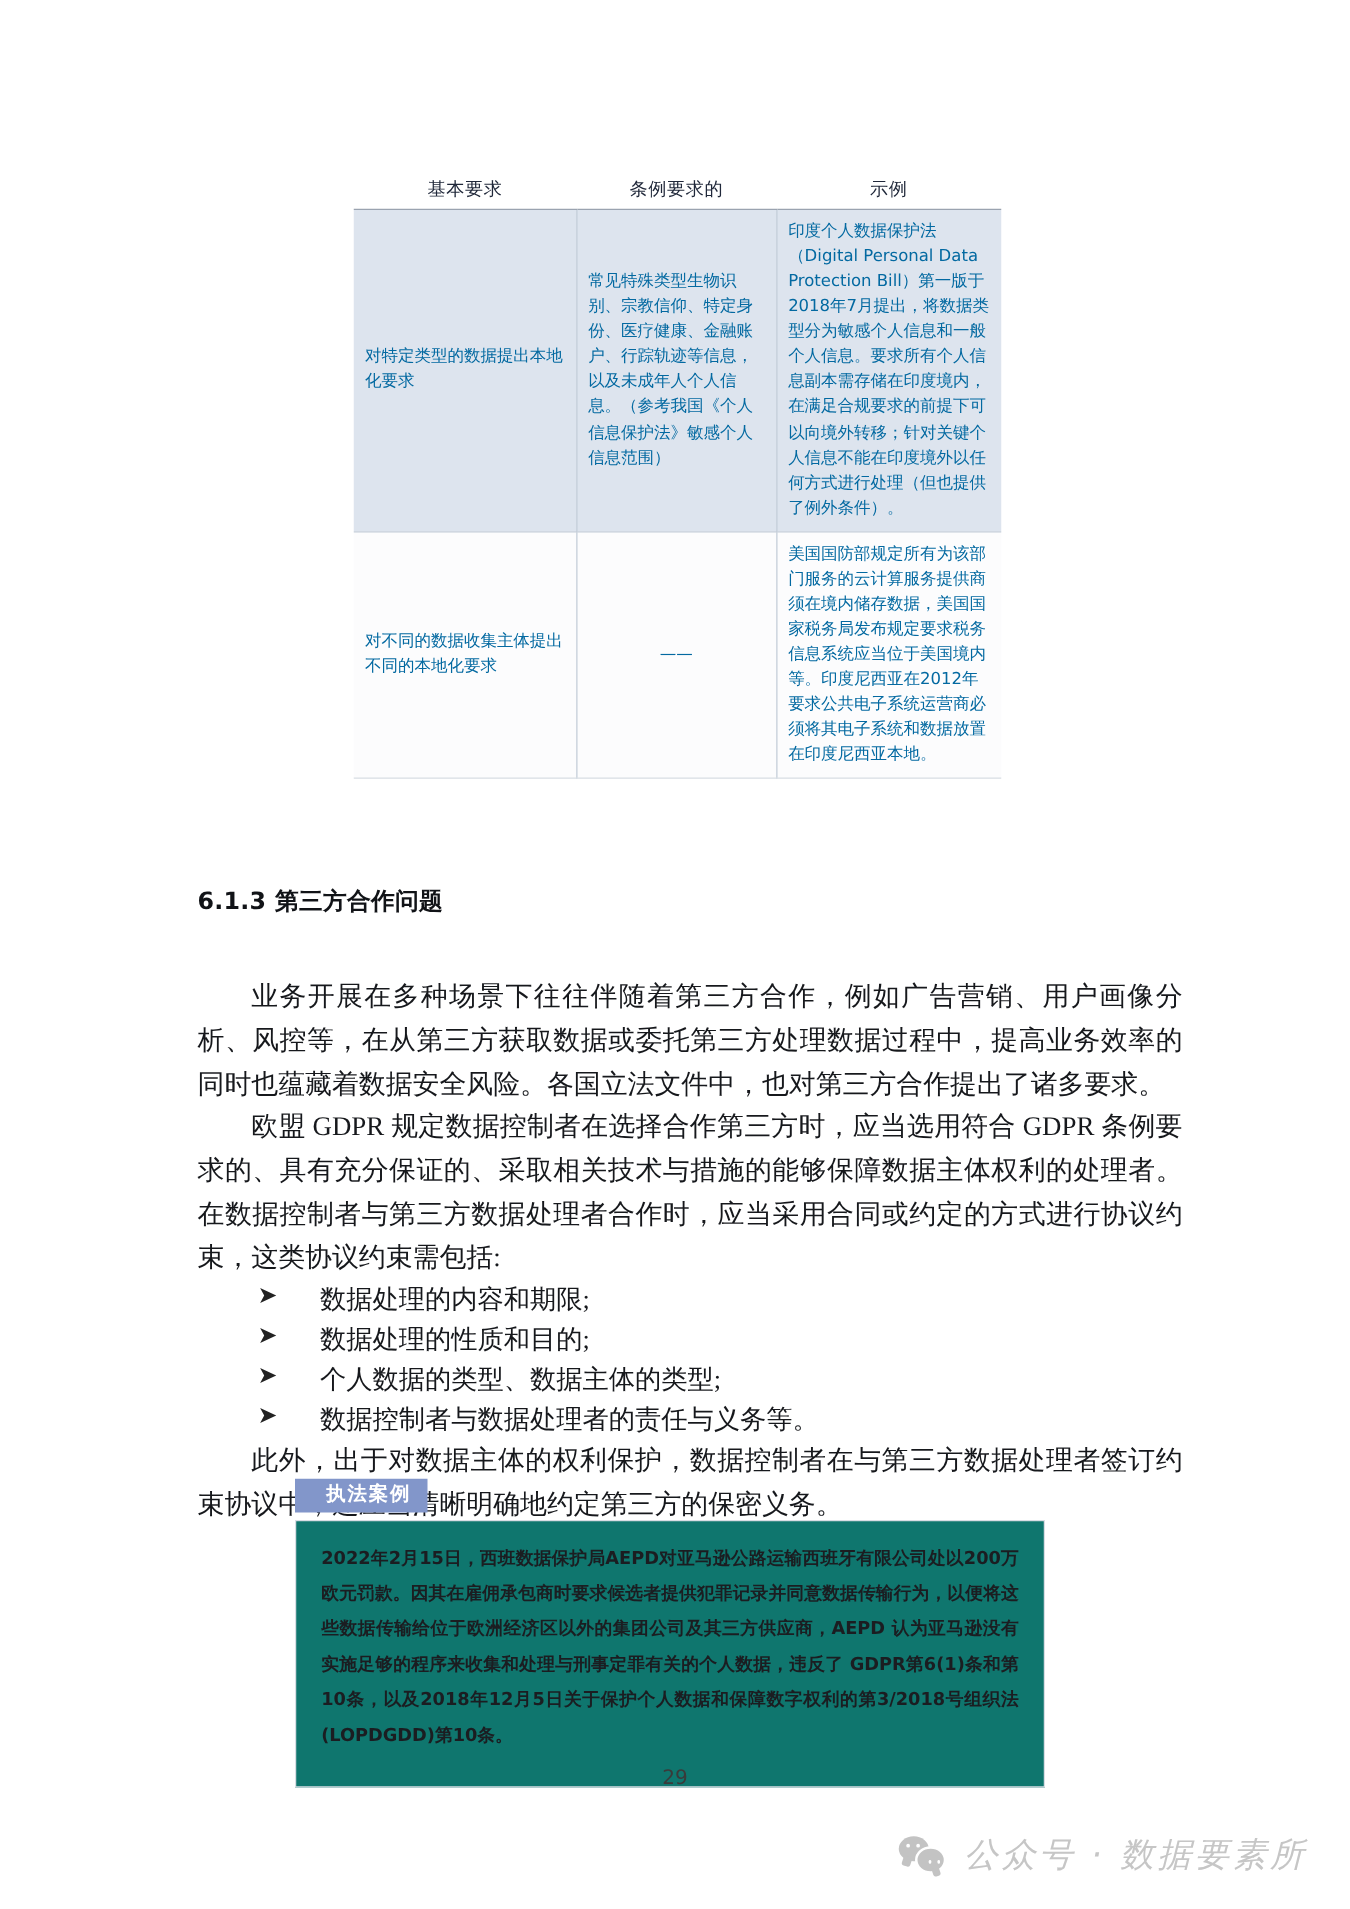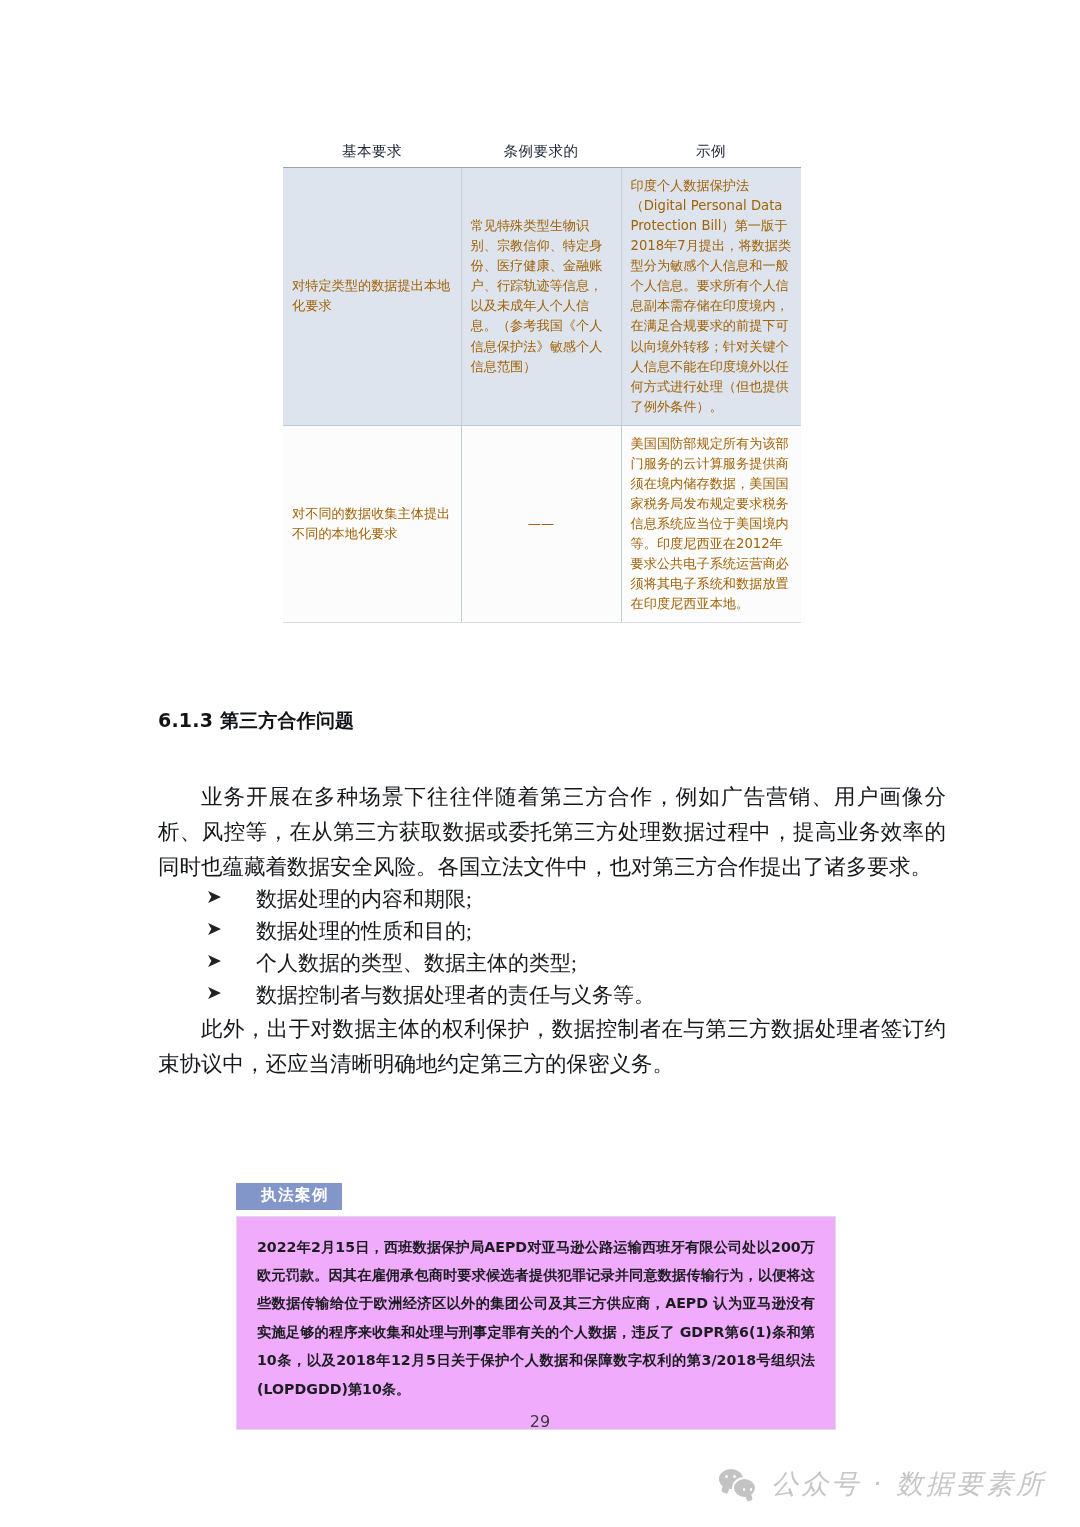--- a/index.html
+++ b/index.html
@@ -49,21 +49,21 @@
     border-bottom: 1.2px solid #9aa3b0;
     background: #ffffff;
     letter-spacing: .5px;
   }
   table.spec td {
     vertical-align: middle;
     font-size: 13.2px;
     line-height: 1.52;
     padding: 8px 9px;
     border-right: 1.1px solid #c2ccd8;
-    color: #a16207;
+    color: #0369a1;
     word-break: break-word;
   }
   table.spec td:last-child { border-right: none; }
   table.spec tr.row-a td { background: #dde4ee; }
   table.spec tr.row-b td { background: #fcfcfd; }
   table.spec tr.row-a td { border-bottom: 1.1px solid #c2ccd8; }
   table.spec tr.row-b td { border-bottom: 1.1px solid #d8dde4; }
   td.dash {
     text-align: center;
     font-size: 15px;
@@ -136,21 +136,21 @@
     font-family: "DejaVu Sans", "Liberation Sans", sans-serif;
     font-size: 15.5px;
     font-weight: 700;
     letter-spacing: 1.5px;
     padding: 5px 13px 6px 25px;
     line-height: 1;
   }
   .case-body {
     margin-top: 6px;
     border: 1px solid #d9dde4;
-    background: #f0abfc;
+    background: #0f766e;
     padding: 16px 20px 26px 20px;
     font-family: "DejaVu Sans", "Liberation Sans", sans-serif;
     font-size: 14.2px;
     font-weight: 700;
     line-height: 2.0;
     color: #1b1d21;
     text-align: justify;
     text-justify: inter-ideograph;
   }
 
@@ -264,20 +264,21 @@
           <td class="mid">美国国防部规定所有为该部门服务的云计算服务提供商须在境内储存数据，美国国家税务局发布规定要求税务信息系统应当位于美国境内等。印度尼西亚在2012年要求公共电子系统运营商必须将其电子系统和数据放置在印度尼西亚本地。</td>
         </tr>
       </tbody>
     </table>
   </div>
 
   <div class="heading">6.1.3 第三方合作问题</div>
 
   <div class="body-block">
     <p>业务开展在多种场景下往往伴随着第三方合作，例如广告营销、用户画像分析、风控等，在从第三方获取数据或委托第三方处理数据过程中，提高业务效率的同时也蕴藏着数据安全风险。各国立法文件中，也对第三方合作提出了诸多要求。</p>
+    <p>欧盟 GDPR 规定数据控制者在选择合作第三方时，应当选用符合 GDPR 条例要求的、具有充分保证的、采取相关技术与措施的能够保障数据主体权利的处理者。在数据控制者与第三方数据处理者合作时，应当采用合同或约定的方式进行协议约束，这类协议约束需包括:</p>
 
     <ul class="arrow-list">
       <li>
         <span class="mk">➤</span>
         <span>数据处理的内容和期限;</span>
       </li>
       <li>
         <span class="mk">➤</span>
         <span>数据处理的性质和目的;</span>
       </li>

